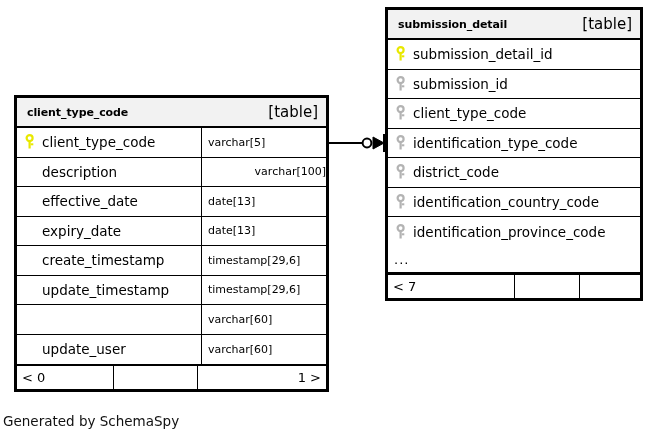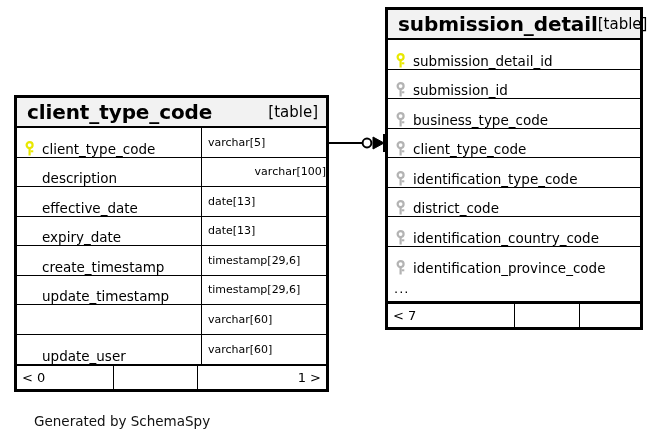--- a/index.html
+++ b/index.html
@@ -35,21 +35,21 @@
     display: flex;
     align-items: center;
     justify-content: space-between;
     background: #f2f2f2;
     border-bottom: 2px solid #000000;
     height: 30px;
     padding: 0 8px 0 10px;
     box-sizing: border-box;
   }
   .tbl-title {
-    font-size: 20px;
+    font-size: 11px;
     font-weight: bold;
     letter-spacing: -0.1px;
     white-space: nowrap;
   }
   .tbl-kind {
     font-size: 15px;
     font-weight: normal;
     white-space: nowrap;
   }
 
@@ -57,21 +57,21 @@
     display: flex;
     align-items: stretch;
     height: 29.5px;
     border-bottom: 1.6px solid #000000;
     box-sizing: border-box;
   }
   .tbl-row:last-child { border-bottom: none; }
 
   .cell-name {
     display: flex;
-    align-items: flex-end;
+    align-items: center;
     flex: 1 1 auto;
     padding-left: 6px;
     box-sizing: border-box;
     overflow: hidden;
   }
   .cell-type {
     display: flex;
     align-items: center;
     padding-left: 6px;
     border-left: 1.6px solid #000000;
@@ -176,30 +176,20 @@
             <span class="col-label">submission_id</span>
           </div>
         </div>
         <div class="tbl-row">
           <div class="cell-name">
             <svg class="keyicon" viewBox="0 0 14 16">
               <circle cx="6.6" cy="4.1" r="3.0" fill="none" stroke="#b3b3b3" stroke-width="2.2"></circle>
               <rect x="5.5" y="6.2" width="2.2" height="8.3" fill="#b3b3b3"></rect>
               <rect x="7.7" y="9.3" width="2.6" height="2.0" fill="#b3b3b3"></rect>
             </svg>
-            <span class="col-label">business_type_code</span>
-          </div>
-        </div>
-        <div class="tbl-row">
-          <div class="cell-name">
-            <svg class="keyicon" viewBox="0 0 14 16">
-              <circle cx="6.6" cy="4.1" r="3.0" fill="none" stroke="#b3b3b3" stroke-width="2.2"></circle>
-              <rect x="5.5" y="6.2" width="2.2" height="8.3" fill="#b3b3b3"></rect>
-              <rect x="7.7" y="9.3" width="2.6" height="2.0" fill="#b3b3b3"></rect>
-            </svg>
             <span class="col-label">client_type_code</span>
           </div>
         </div>
         <div class="tbl-row">
           <div class="cell-name">
             <svg class="keyicon" viewBox="0 0 14 16">
               <circle cx="6.6" cy="4.1" r="3.0" fill="none" stroke="#b3b3b3" stroke-width="2.2"></circle>
               <rect x="5.5" y="6.2" width="2.2" height="8.3" fill="#b3b3b3"></rect>
               <rect x="7.7" y="9.3" width="2.6" height="2.0" fill="#b3b3b3"></rect>
             </svg>
@@ -344,15 +334,15 @@
   <svg class="connector" style="left:326px; top:126px;" width="66" height="36" viewBox="0 0 66 36">
 
     <line x1="0" y1="17" x2="36" y2="17" stroke="#000000" stroke-width="2"></line>
 
     <circle cx="41" cy="17" r="4.4" fill="#ffffff" stroke="#000000" stroke-width="2"></circle>
 
     <path d="M 58 17 L 47 11 L 47 23 Z" fill="#000000" stroke="#000000" stroke-width="1"></path>
     <line x1="58" y1="8" x2="58" y2="26" stroke="#000000" stroke-width="2"></line>
   </svg>
 
-  <div class="footer-note" style="left:34px; top:413px;">Generated by SchemaSpy</div>
+  <div class="footer-note" style="left:3px; top:413px;">Generated by SchemaSpy</div>
 
 </div>
 
 </body></html>

